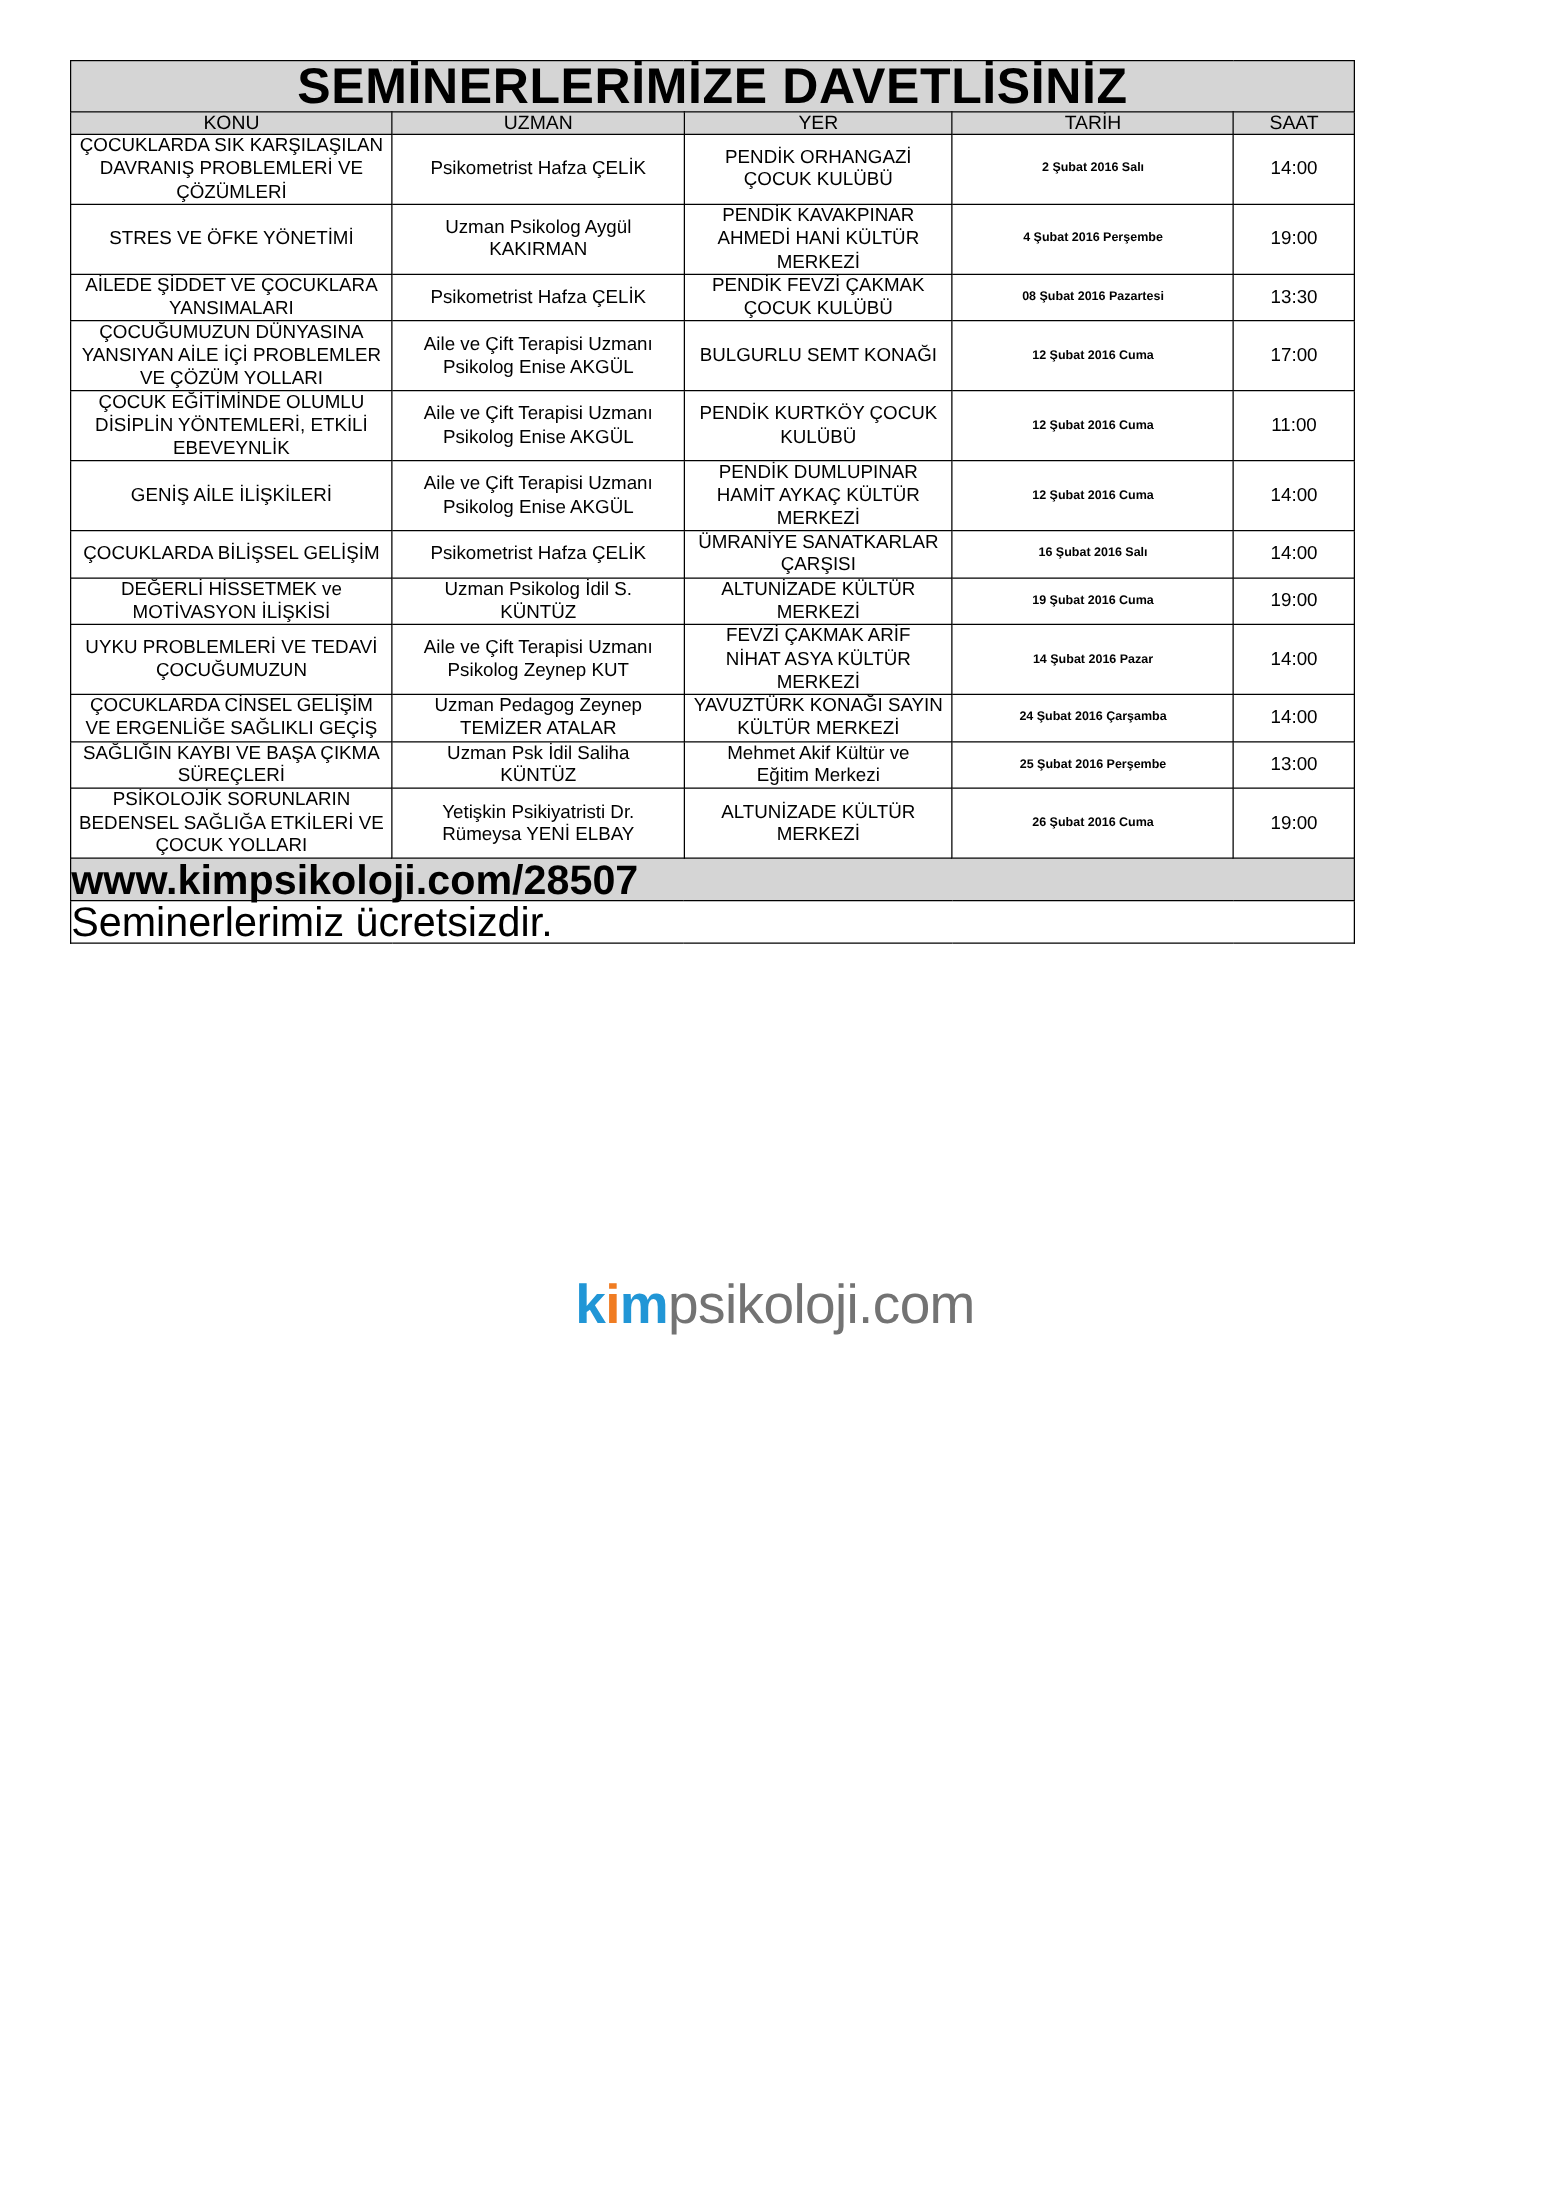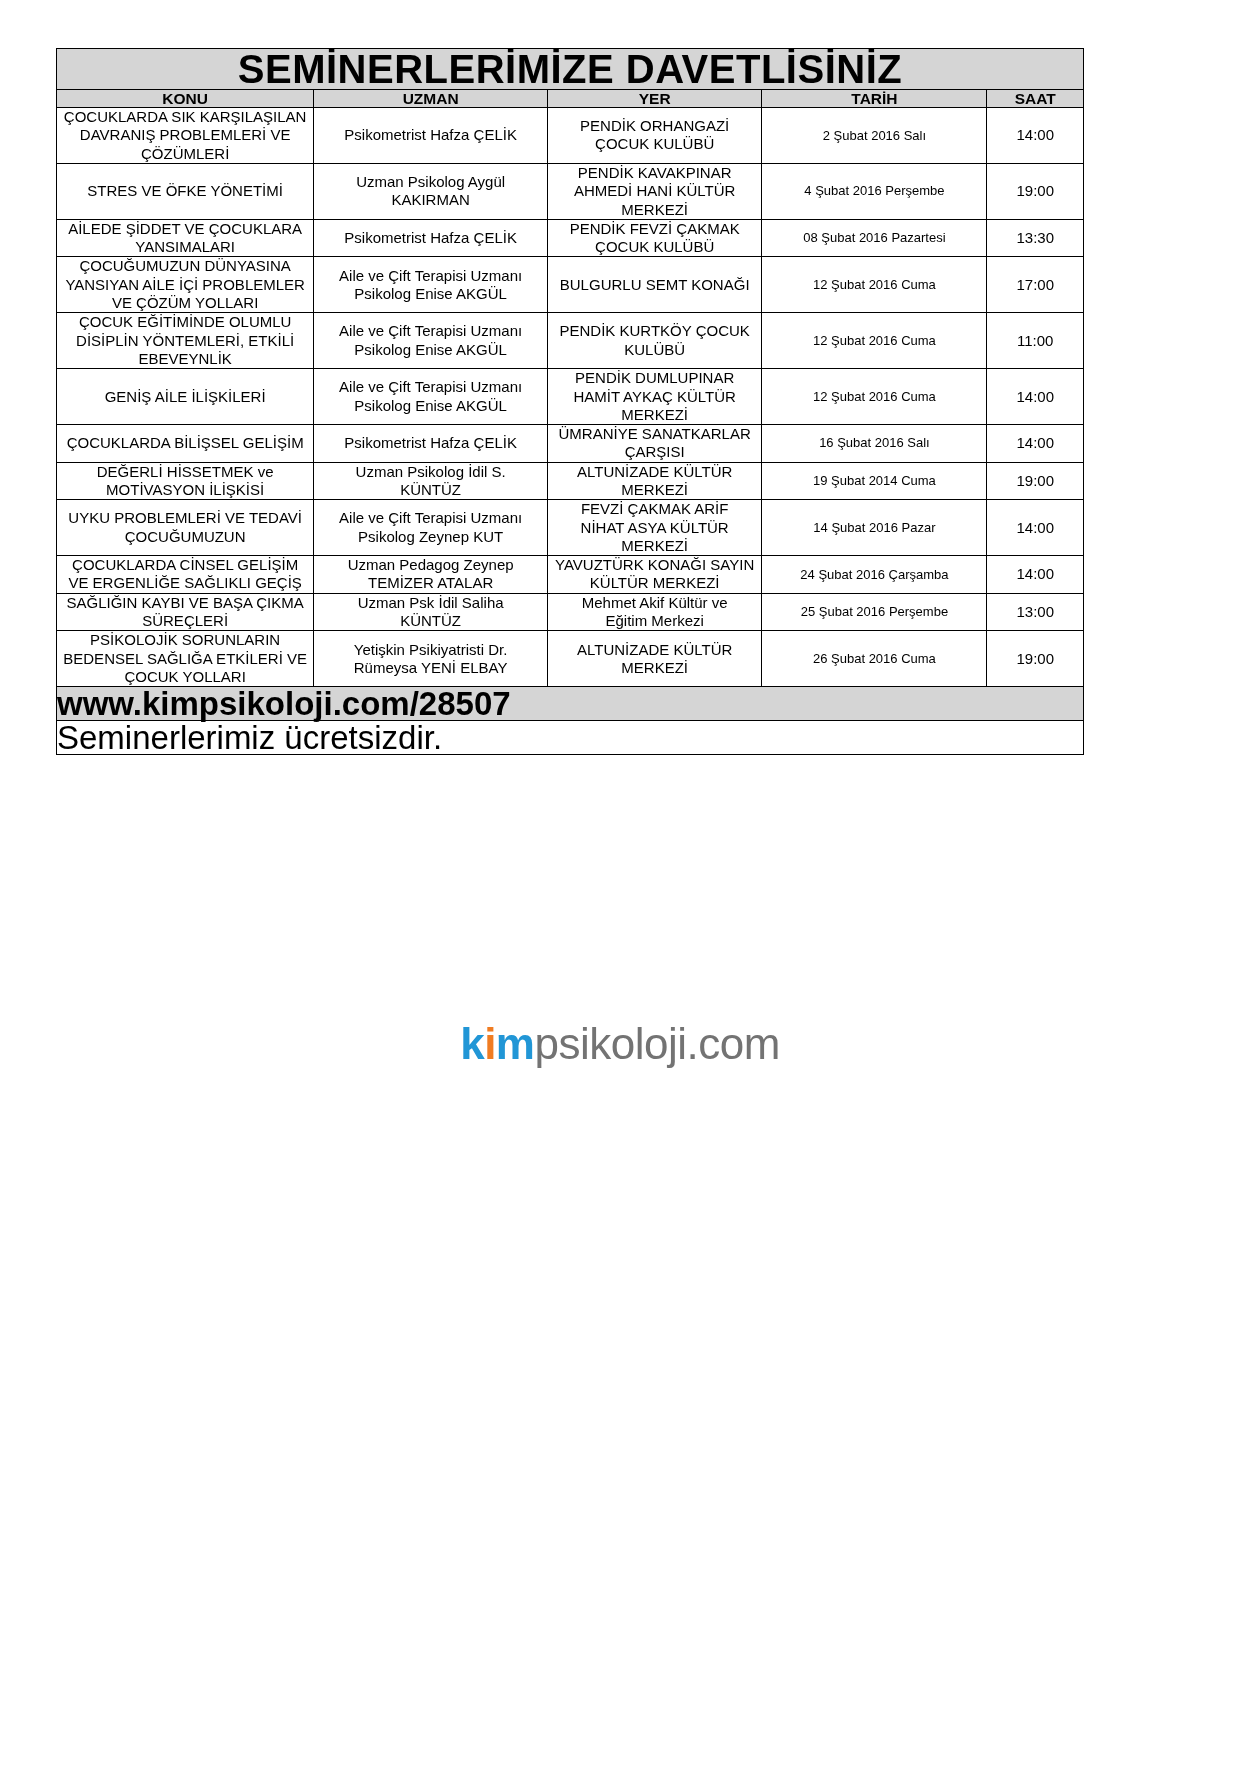--- a/index.html
+++ b/index.html
@@ -40,41 +40,41 @@
     font-size: 40px;
     font-weight: bold;
     letter-spacing: 0.5px;
     padding: 8px 0 10px 0;
     line-height: 1.0;
   }
   .head-cell {
     background: #d5d5d5;
     text-align: center;
     font-size: 15.5px;
-    font-weight: bold;
+    font-weight: normal;
     padding: 5px 0 6px 0;
     line-height: 1.1;
     margin-left: 11px;
   }
   .cell {
     text-align: center;
     font-size: 15px;
     line-height: 1.22;
     padding: 5px 4px 6px 4px;
     vertical-align: middle;
     overflow: hidden;
   }
   .cell .ln {
     display: block;
     white-space: nowrap;
   }
   .col-konu .ln { font-size: 15px; }
   .col-uzman .ln { font-size: 15px; }
   .col-yer .ln { font-size: 15px; }
-  .col-tarih .ln { font-size: 13px; }
+  .col-tarih .ln { font-size: 10px; font-weight: bold; }
   .col-saat .ln { font-size: 15px; }
 
   .web-cell {
     background: #d5d5d5;
     text-align: left;
     font-size: 33px;
     font-weight: bold;
     padding: 9px 0 11px 0;
     line-height: 1.0;
   }
@@ -283,21 +283,21 @@
           </td>
           <td class="cell col-uzman">
             <span class="ln">Uzman Psikolog İdil S.</span>
             <span class="ln">KÜNTÜZ</span>
           </td>
           <td class="cell col-yer">
             <span class="ln">ALTUNİZADE KÜLTÜR</span>
             <span class="ln">MERKEZİ</span>
           </td>
           <td class="cell col-tarih">
-            <span class="ln">19 Şubat 2014 Cuma</span>
+            <span class="ln">19 Şubat 2016 Cuma</span>
           </td>
           <td class="cell col-saat">
             <span class="ln">19:00</span>
           </td>
         </tr>
 
         <tr>
           <td class="cell col-konu">
             <span class="ln">UYKU PROBLEMLERİ VE TEDAVİ</span>
             <span class="ln">ÇOCUĞUMUZUN</span>

